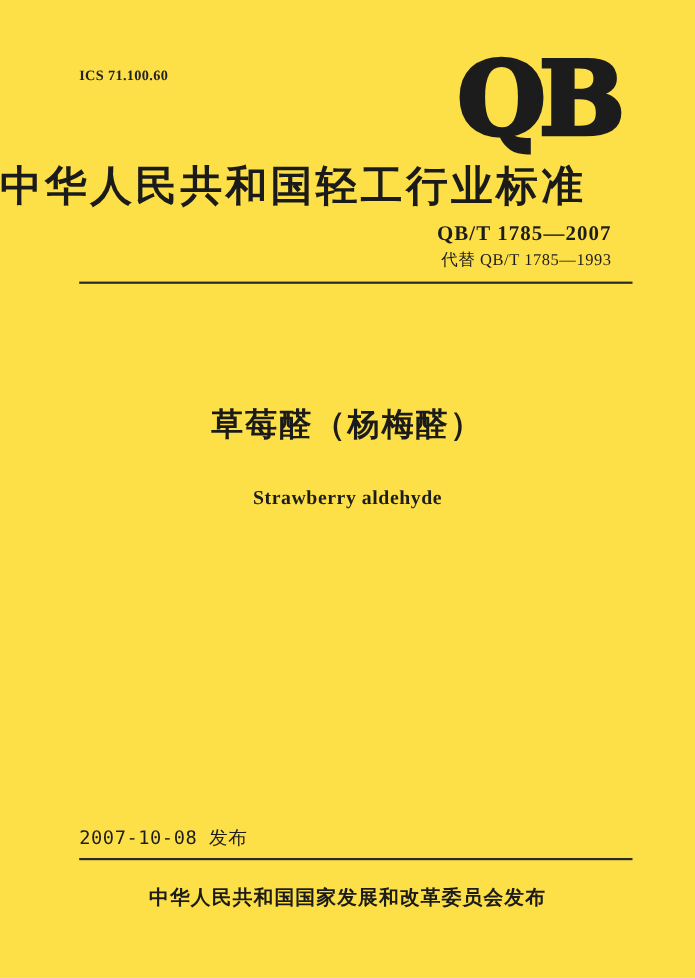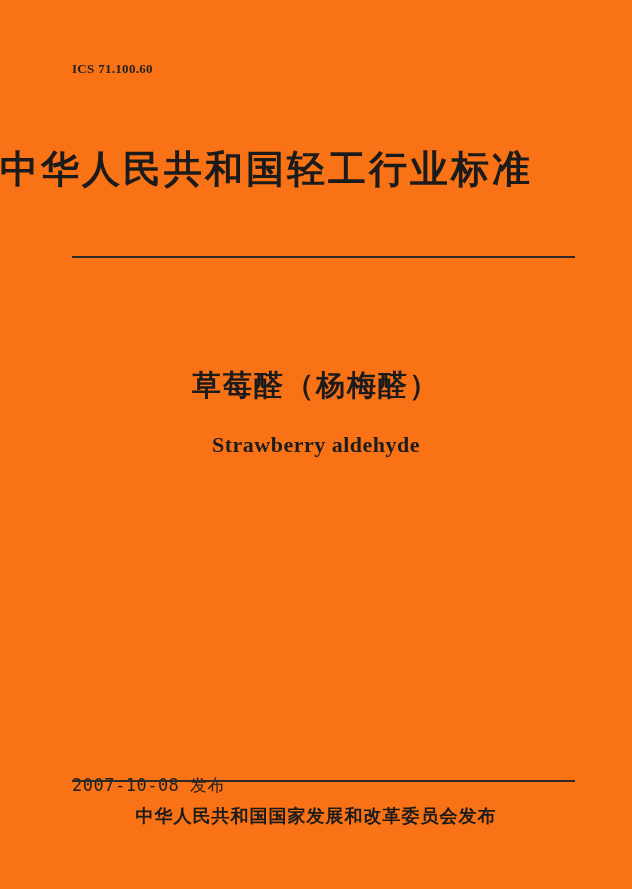--- a/index.html
+++ b/index.html
@@ -1,20 +1,20 @@
 <!DOCTYPE html>
 <html><head>
 <meta charset="utf-8">
 <style>
   html, body { margin: 0; padding: 0; background: #ffffff; }
   .page {
     position: relative;
     width: 632px;
     height: 889px;
-    background: #f97316;
+    background: #fde047;
     color: #1e1e1e;
     font-family: "Liberation Sans", sans-serif;
     overflow: hidden;
   }
 
   
   .meta {
     position: absolute;
     left: 72px;
     top: 58px;
@@ -98,35 +98,35 @@
     margin: 0;
     text-align: center;
     font-size: 29px;
     font-weight: bold;
     letter-spacing: 2px;
     color: #1b1b1b;
     white-space: nowrap;
   }
   .subject-en {
     position: absolute;
-    top: 432px;
+    top: 442px;
     left: 0;
     width: 100%;
     text-align: center;
     font-family: "Liberation Serif", serif;
     font-weight: bold;
-    font-size: 22px;
+    font-size: 18px;
     letter-spacing: 0.5px;
     color: #1d1d1d;
   }
 
   
   .dates {
     position: absolute;
-    top: 774px;
+    top: 750px;
     left: 72px;
     width: 503px;
     display: flex;
     justify-content: space-between;
     font-family: "DejaVu Sans Mono", "Liberation Sans", monospace, sans-serif;
     font-size: 17px;
     color: #1d1d1d;
     letter-spacing: 0.5px;
   }
 
@@ -147,23 +147,28 @@
 </style>
 </head>
 <body>
 
 <div class="page">
 
   <div class="meta">
     <div class="ics">ICS 71.100.60</div>
   </div>
 
+  <div class="logo">QB</div>
 
   <h1 class="std-title">中华人民共和国轻工行业标准</h1>
 
+  <div class="code-block">
+    <div class="code">QB/T 1785—2007</div>
+    <div class="replaces">代替 QB/T 1785—1993</div>
+  </div>
 
   <div class="rule rule-top"></div>
 
   <h2 class="subject-cn">草莓醛（杨梅醛）</h2>
   <div class="subject-en">Strawberry aldehyde</div>
 
   <div class="dates">
     <span>2007-10-08 发布</span>
   </div>
 

